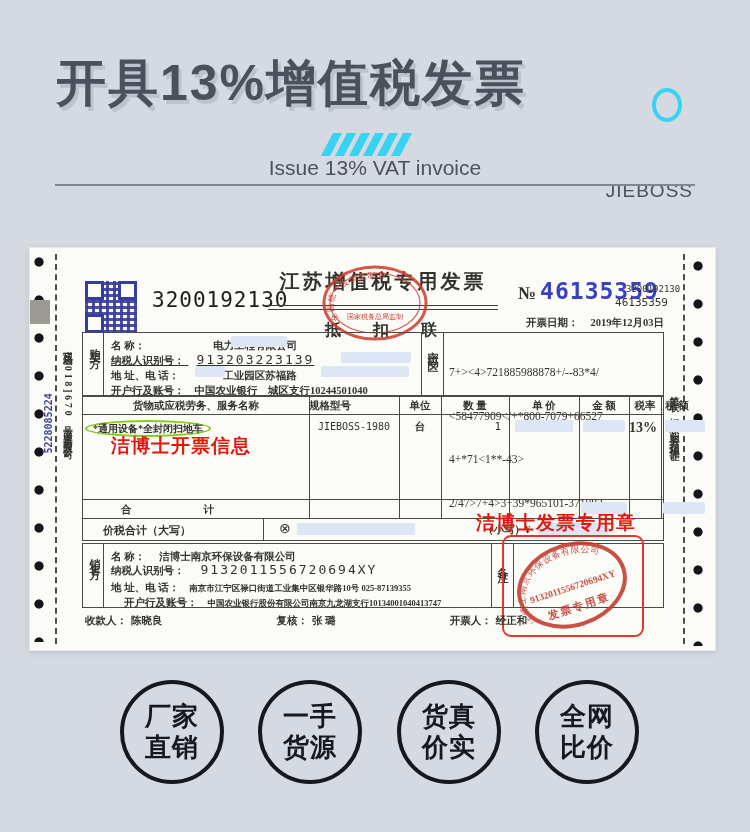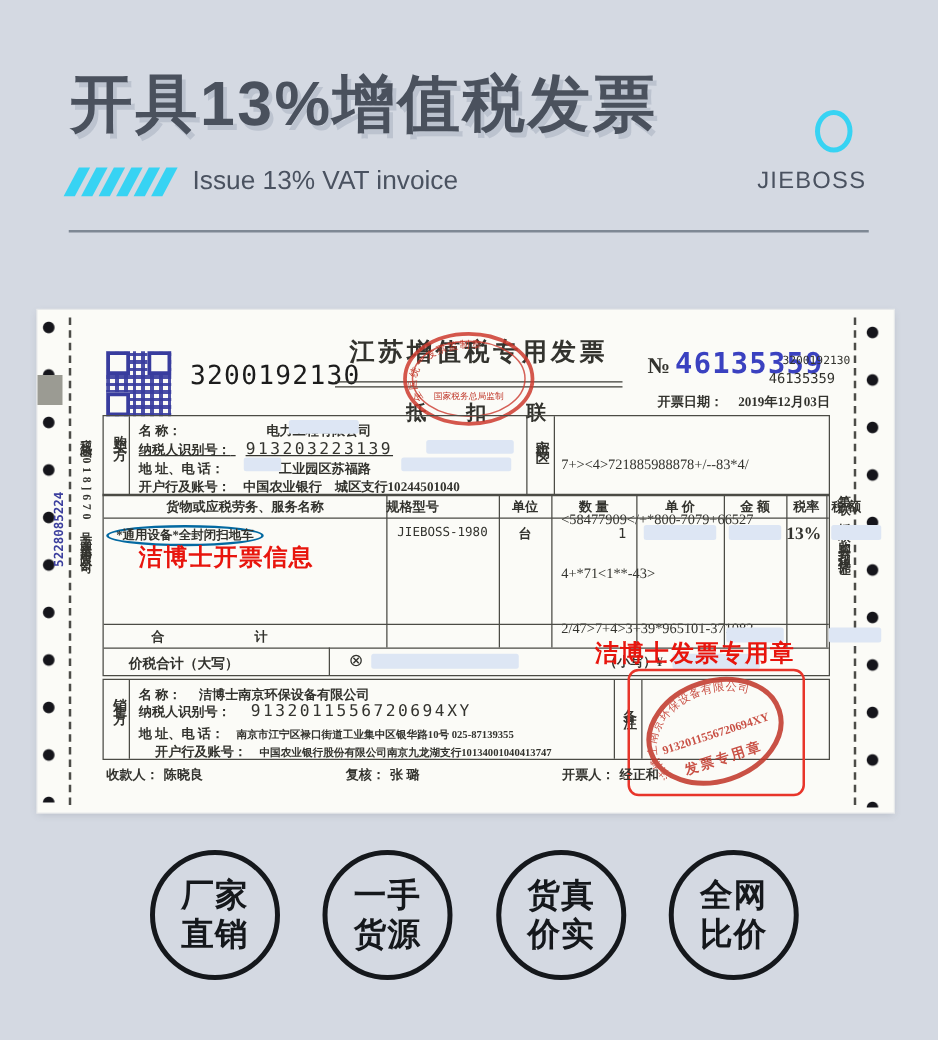--- a/index.html
+++ b/index.html
@@ -4,21 +4,21 @@
 <style>
   html,body{margin:0;padding:0;}
   body{width:750px;height:832px;background:#d4d9e2;position:relative;overflow:hidden;
        font-family:"Liberation Sans",sans-serif;}
   .abs{position:absolute;}
 
   
   .hero-title{left:56px;top:50px;font-size:50px;font-weight:900;letter-spacing:2px;
     color:#4a515d;text-shadow:3px 4px 0 #bcc3cf;white-space:nowrap;}
   .cyan-ring{left:652px;top:88px;width:22px;height:26px;border:4px solid #37d3f3;border-radius:50%;}
-  .sub-row{left:57px;top:133px;right:57px;display:flex;align-items:center;}
+  .sub-row{left:57px;top:133px;right:57px;display:flex;align-items:center;flex-direction:column;}
   .slashes{display:flex;gap:5px;margin-right:18px;}
   .slash{width:9px;height:23px;background:#37d3f3;transform:skewX(-28deg);}
   .sub-en{font-size:21px;color:#4a5260;}
   .brand{margin-left:auto;font-size:19px;color:#4a5260;letter-spacing:1px;}
   .divider{left:55px;top:184px;width:640px;height:2px;background:#7e8894;}
 
   
   .photo{left:30px;top:248px;width:685px;height:402px;background:#fbfbf7;
     box-shadow:0 0 0 1px #e7e9ea, 0 2px 6px rgba(90,100,115,.25);}
   .photo *{font-family:"Liberation Serif",serif;color:#33332e;}
@@ -28,21 +28,21 @@
   .dash-v{width:0;border-left:2px dashed #4c4c48;}
   .vtext{writing-mode:vertical-rl;letter-spacing:3px;font-size:10.5px;font-weight:bold;}
   .gray-block{background:#9b9b93;}
   .blur{background:#dde6f4;border-radius:2px;}
   .box{border:1px solid #4b4b45;}
   .col-line{width:0;border-left:1px solid #4b4b45;}
   .row-line{height:0;border-top:1px solid #4b4b45;}
   .lbl{font-size:10.5px;font-weight:bold;white-space:nowrap;}
   .party{writing-mode:vertical-lr;font-size:11px;font-weight:bold;letter-spacing:5px;}
   .red{color:#e8150d !important;font-family:"Liberation Sans",sans-serif !important;font-weight:bold;}
-  .red-oval{border:2px solid #0369a1;border-radius:50%;padding:1px 6px;}
+  .red-oval{border:2px solid #84cc16;border-radius:50%;padding:1px 6px;}
   .red-rect{border:2px solid #e8352a;border-radius:9px;}
   .qr{background:
       repeating-linear-gradient(0deg,rgba(56,60,158,.9) 0 3px,rgba(0,0,0,0) 3px 6px),
       repeating-linear-gradient(90deg,rgba(56,60,158,.9) 0 3px,rgba(0,0,0,0) 3px 7px);}
   .qr .eye{position:absolute;width:13px;height:13px;border:3px solid #383c9e;background:#fbfbf7;}
   .num-blue{color:#3a41c0 !important;font-weight:bold;}
   .title-underline{border-top:1.5px solid #3c3c36;border-bottom:1.5px solid #3c3c36;height:3px;}
 
   
   .badge{width:96px;height:96px;border:4px solid #15181c;border-radius:50%;

